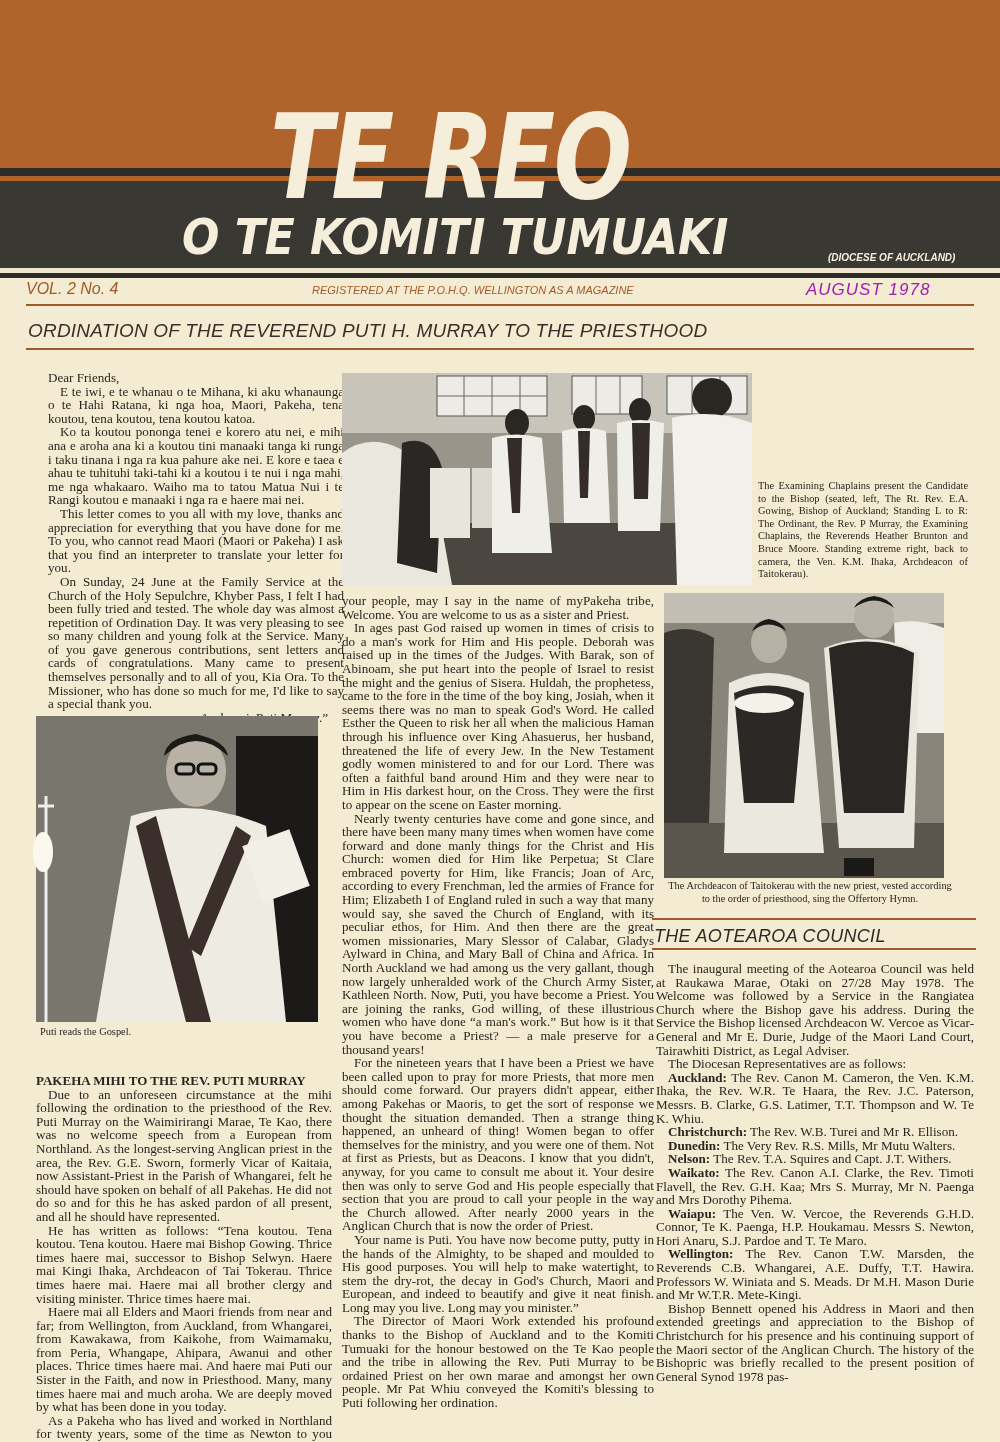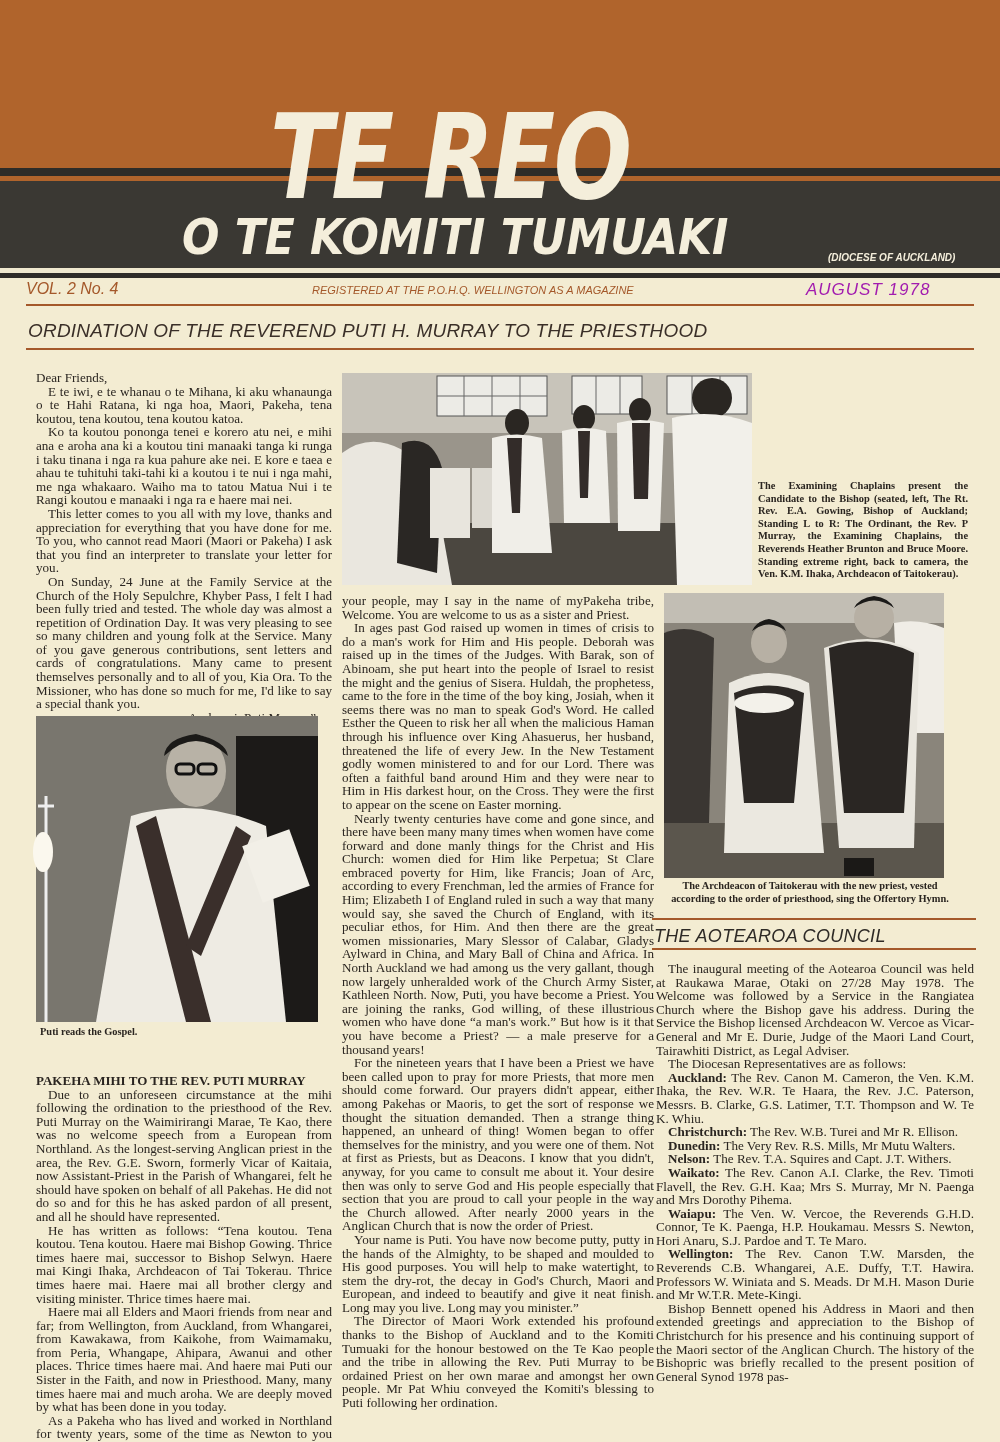--- a/index.html
+++ b/index.html
@@ -44,21 +44,21 @@
   .headline { position: absolute; left: 28px; top: 320px; font-family: "Liberation Sans", sans-serif; font-style: italic; font-size: 19px; color: #3a2f28; white-space: nowrap; letter-spacing: 0.2px; }
 
   .col { position: absolute; font-size: 13.1px; line-height: 13.6px; text-align: justify; }
   .col p { margin: 0; text-indent: 12px; }
   .col p.noindent { text-indent: 0; }
   .col p.sign { text-align: right; padding-right: 16px; }
   .col .subhead { font-weight: bold; text-indent: 0; font-size: 13px; margin-top: 28px; }
 
   .photo { position: absolute; overflow: hidden; }
   .photo svg { display: block; }
-  .caption { position: absolute; font-weight: bold; font-size: 10.4px; line-height: 12.6px; color: #2a2520; }
+  .caption { position: absolute; font-weight: normal; font-size: 10.4px; line-height: 12.6px; color: #2a2520; }
 
   .section-head { position: absolute; left: 654px; top: 926px; font-family: "Liberation Sans", sans-serif; font-style: italic; font-size: 18px; color: #2e2a26; letter-spacing: 0.3px; }
   .col b { font-weight: bold; }
 
   .fold-mark { position: absolute; left: 33px; top: 832px; width: 20px; height: 40px; background: #fbf8ee; border-radius: 50%; }
 </style>
 </head>
 <body>
 
 <div class="band-top"></div>
@@ -75,21 +75,21 @@
 <div class="info-row">
   <span class="vol">VOL. 2 No. 4</span>
   <span class="registered">REGISTERED AT THE P.O.H.Q. WELLINGTON AS A MAGAZINE</span>
   <span class="date">AUGUST 1978</span>
 </div>
 <div class="rule" style="left:26px; top:304px; width:948px;"></div>
 
 <div class="headline">ORDINATION OF THE REVEREND PUTI H. MURRAY TO THE PRIESTHOOD</div>
 <div class="rule" style="left:26px; top:348px; width:948px;"></div>
 
-<div class="col" style="left:36px; top:371px; width:296px;font-family:Liberation Serif, serif;">
+<div class="col" style="left:48px; top:371px; width:296px;font-family:Liberation Serif, serif;">
   <p class="noindent">Dear Friends,</p>
   <p>E te iwi, e te whanau o te Mihana, ki aku whanaunga o te Hahi Ratana, ki nga hoa, Maori, Pakeha, tena koutou, tena koutou, tena koutou katoa.</p>
   <p>Ko ta koutou pononga tenei e korero atu nei, e mihi ana e aroha ana ki a koutou tini manaaki tanga ki runga i taku tinana i nga ra kua pahure ake nei. E kore e taea e ahau te tuhituhi taki-tahi ki a koutou i te nui i nga mahi, me nga whakaaro. Waiho ma to tatou Matua Nui i te Rangi koutou e manaaki i nga ra e haere mai nei.</p>
   <p>This letter comes to you all with my love, thanks and appreciation for everything that you have done for me. To you, who cannot read Maori (Maori or Pakeha) I ask that you find an interpreter to translate your letter for you.</p>
   <p>On Sunday, 24 June at the Family Service at the Church of the Holy Sepulchre, Khyber Pass, I felt I had been fully tried and tested. The whole day was almost a repetition of Ordination Day. It was very pleasing to see so many children and young folk at the Service. Many of you gave generous contributions, sent letters and cards of congratulations. Many came to present themselves personally and to all of you, Kia Ora. To the Missioner, who has done so much for me, I'd like to say a special thank you.</p>
   <p class="sign">Arohanui, Puti Murray.”</p>
 </div>
 
 <div class="photo" style="left:36px; top:716px; width:282px; height:306px; background:#cfc9bb;">
   <svg width="282" height="306" viewBox="0 0 282 306">

